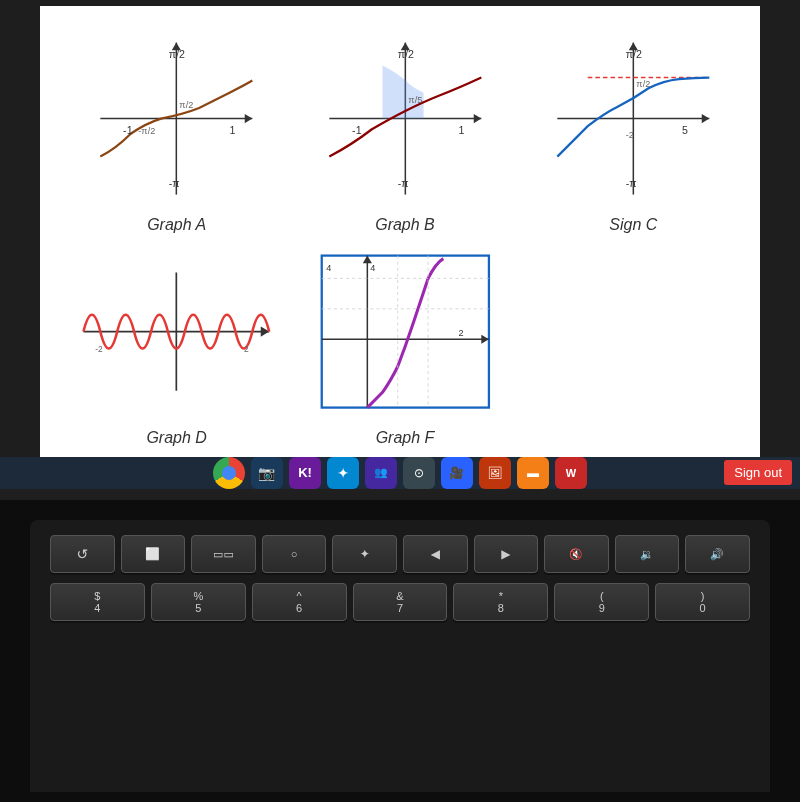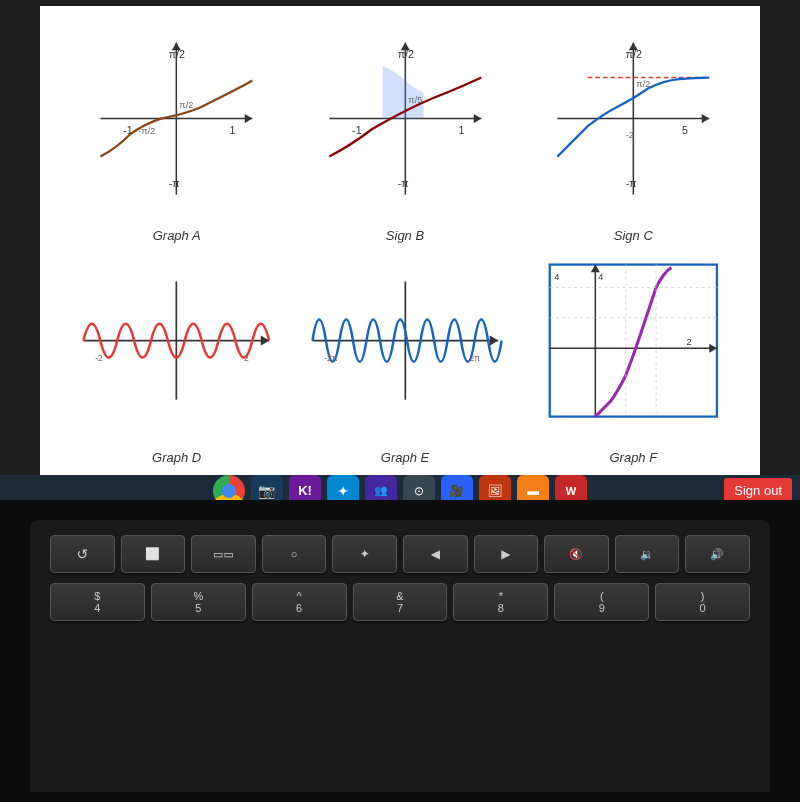--- a/index.html
+++ b/index.html
@@ -66,24 +66,24 @@
     .graph-image-container {
       width: 100%;
       flex: 1;
       display: flex;
       align-items: center;
       justify-content: center;
       position: relative;
     }
 
     .graph-label {
-      font-size: 13px;
+      font-size: 16px;
       color: #333;
       font-style: italic;
-      margin-top: 16px;
+      margin-top: 4px;
     }
 
     
     .graph-svg {
       width: 95%;
       height: 90%;
     }
 
     
     .taskbar {
@@ -230,21 +230,21 @@
                 <path d="M45,20 Q55,25 60,30 Q65,35 72,38 L72,55 L45,55 Z" fill="rgba(100,149,237,0.3)"></path>
 
                 <path d="M10,80 Q25,72 38,62 Q50,55 60,50 Q72,44 82,40 Q95,35 110,28" stroke="#8B0000" stroke-width="1.5" fill="none"></path>
                 <text x="55" y="15" font-size="7" fill="#333">π/2</text>
                 <text x="55" y="100" font-size="7" fill="#333">-π</text>
                 <text x="25" y="65" font-size="7" fill="#333">-1</text>
                 <text x="95" y="65" font-size="7" fill="#333">1</text>
                 <text x="62" y="45" font-size="6" fill="#666">π/5</text>
               </svg>
             </div>
-            <div class="graph-label">Sign B</div>
+            <div class="graph-label">Graph B</div>
           </div>
 
           <div class="graph-cell">
             <div class="graph-image-container">
               <svg class="graph-svg" viewBox="0 0 120 110">
                 <line x1="10" y1="55" x2="110" y2="55" stroke="#333" stroke-width="1"></line>
                 <line x1="60" y1="5" x2="60" y2="105" stroke="#333" stroke-width="1"></line>
                 <polygon points="110,55 105,52 105,58" fill="#333"></polygon>
                 <polygon points="60,5 57,10 63,10" fill="#333"></polygon>
 
@@ -270,34 +270,20 @@
 
                 <path d="M5,40 Q10,20 15,40 Q20,60 25,40 Q30,20 35,40 Q40,60 45,40 Q50,20 55,40 Q60,60 65,40 Q70,20 75,40 Q80,60 85,40 Q90,20 95,40 Q100,60 105,40 Q110,20 115,40" stroke="#e53935" stroke-width="1.5" fill="none"></path>
 
                 <text x="12" y="52" font-size="5" fill="#666">-2</text>
                 <text x="100" y="52" font-size="5" fill="#666">2</text>
               </svg>
             </div>
             <div class="graph-label">Graph D</div>
           </div>
 
-          <div class="graph-cell">
-            <div class="graph-image-container">
-              <svg class="graph-svg" viewBox="0 0 120 80">
-                <line x1="5" y1="40" x2="115" y2="40" stroke="#333" stroke-width="1"></line>
-                <line x1="60" y1="5" x2="60" y2="75" stroke="#333" stroke-width="1"></line>
-                <polygon points="115,40 110,37 110,43" fill="#333"></polygon>
-
-                <path d="M5,40 Q9,15 13,40 Q17,65 21,40 Q25,15 29,40 Q33,65 37,40 Q41,15 45,40 Q49,65 53,40 Q57,15 61,40 Q65,65 69,40 Q73,15 77,40 Q81,65 85,40 Q89,15 93,40 Q97,65 101,40 Q105,15 109,40 Q113,65 117,40" stroke="#1565C0" stroke-width="1.5" fill="none"></path>
-                <text x="12" y="52" font-size="5" fill="#666">-2π</text>
-                <text x="98" y="52" font-size="5" fill="#666">2π</text>
-              </svg>
-            </div>
-            <div class="graph-label">Graph E</div>
-          </div>
 
           <div class="graph-cell">
             <div class="graph-image-container">
               <svg class="graph-svg" viewBox="0 0 120 110">
 
                 <rect x="5" y="5" width="110" height="100" fill="none" stroke="#1565C0" stroke-width="1.5"></rect>
                 <line x1="5" y1="60" x2="115" y2="60" stroke="#333" stroke-width="1"></line>
                 <line x1="35" y1="5" x2="35" y2="105" stroke="#333" stroke-width="1"></line>
                 <polygon points="115,60 110,57 110,63" fill="#333"></polygon>
                 <polygon points="35,5 32,10 38,10" fill="#333"></polygon>

